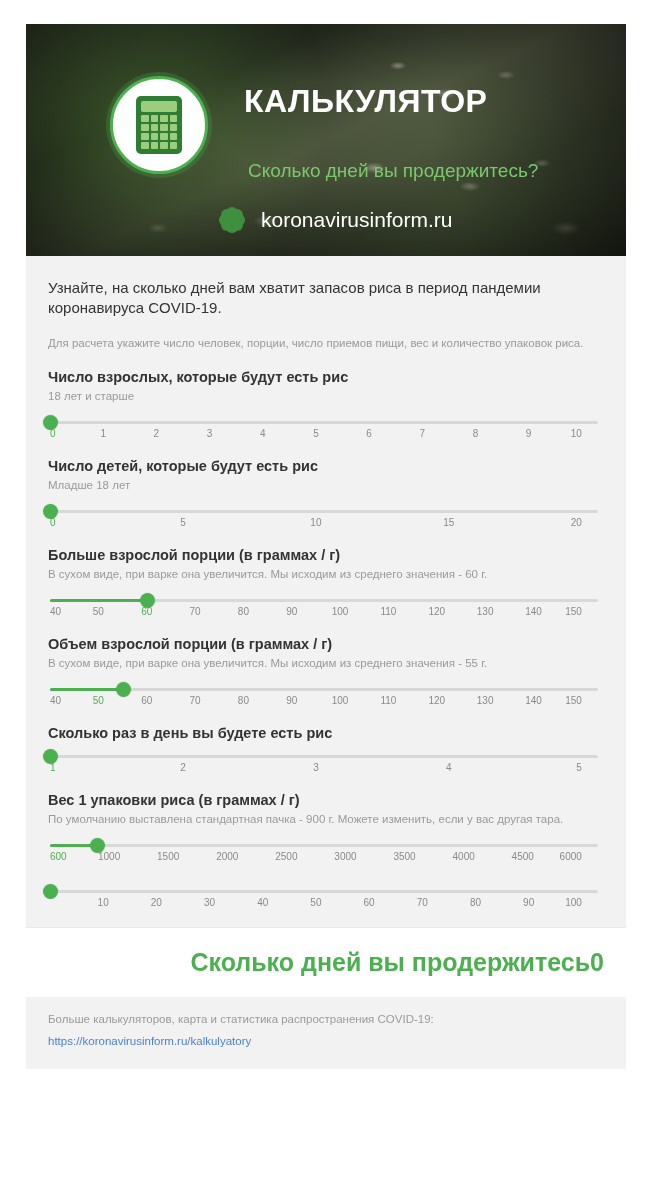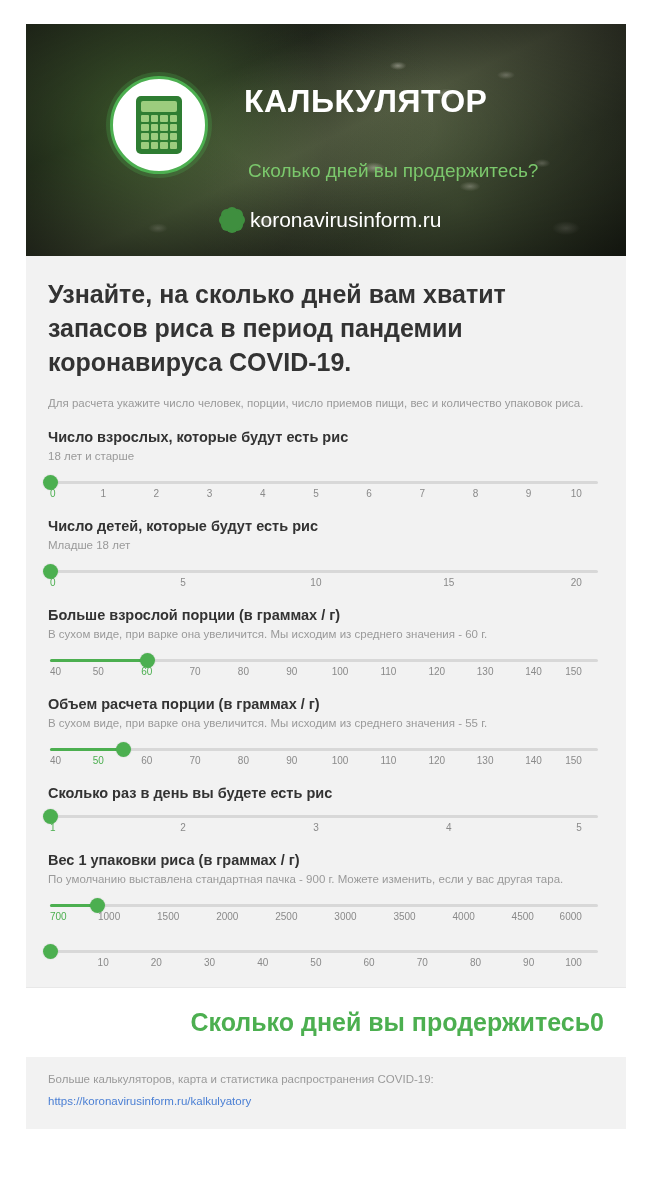--- a/index.html
+++ b/index.html
@@ -120,21 +120,21 @@
     top: 136px;
     font-size: 19px;
     color: #7bc86c;
   }
   .hero-domain {
     position: absolute;
     left: 195px;
     top: 184px;
     display: flex;
     align-items: center;
-    gap: 7px;
+    gap: 18px;
   }
   .virus-dot {
     width: 22px;
     height: 22px;
     border-radius: 50%;
     background: #3f8f3f;
     position: relative;
     box-shadow:
       0 -7px 0 -5px #3f8f3f,
       0 7px 0 -5px #3f8f3f,
@@ -148,22 +148,22 @@
   .domain-text {
     font-size: 21px;
     color: #ffffff;
   }
 
   
   .body-pad {
     padding: 22px 22px 0 22px;
   }
   .lede {
-    font-size: 25px;
-    font-weight: bold;
+    font-size: 15px;
+    font-weight: normal;
     color: #333333;
     line-height: 1.35;
     margin: 0 0 18px 0;
   }
   .hint-top {
     font-size: 11.5px;
     color: #9a9a9a;
     margin: 0 0 20px 0;
   }
 
@@ -380,21 +380,21 @@
                 <span class="tick" style="left: 52.3636%;">100</span>
                 <span class="tick" style="left: 61.0909%;">110</span>
                 <span class="tick" style="left: 69.8182%;">120</span>
                 <span class="tick" style="left: 78.5455%;">130</span>
                 <span class="tick" style="left: 87.2727%;">140</span>
                 <span class="tick last" style="left: 96%;">150</span>
               </div>
             </div>
           </div>
           <div class="field">
-            <div class="field-label">Объем расчета порции (в граммах / г)</div>
+            <div class="field-label">Объем взрослой порции (в граммах / г)</div>
             <div class="field-hint">В сухом виде, при варке она увеличится. Мы исходим из среднего значения - 55 г.</div>
             <div class="slider">
               <div class="track"></div>
               <div class="track-fill" style="width: 13.0909%;"></div>
               <div class="thumb" style="left: 13.0909%;"></div>
               <div class="ticks">
                 <span class="tick first" style="left: 0%;">40</span>
                 <span class="tick active" style="left: 8.72727%;">50</span>
                 <span class="tick" style="left: 17.4545%;">60</span>
                 <span class="tick" style="left: 26.1818%;">70</span>
@@ -425,21 +425,21 @@
             </div>
           </div>
           <div class="field">
             <div class="field-label">Вес 1 упаковки риса (в граммах / г)</div>
             <div class="field-hint">По умолчанию выставлена стандартная пачка - 900 г. Можете изменить, если у вас другая тара.</div>
             <div class="slider">
               <div class="track"></div>
               <div class="track-fill" style="width: 8.53333%;"></div>
               <div class="thumb" style="left: 8.53333%;"></div>
               <div class="ticks">
-                <span class="tick active first" style="left: 0%;">700</span>
+                <span class="tick active first" style="left: 0%;">600</span>
                 <span class="tick" style="left: 10.6667%;">1000</span>
                 <span class="tick" style="left: 21.3333%;">1500</span>
                 <span class="tick" style="left: 32%;">2000</span>
                 <span class="tick" style="left: 42.6667%;">2500</span>
                 <span class="tick" style="left: 53.3333%;">3000</span>
                 <span class="tick" style="left: 64%;">3500</span>
                 <span class="tick" style="left: 74.6667%;">4000</span>
                 <span class="tick" style="left: 85.3333%;">4500</span>
                 <span class="tick last" style="left: 96%;">6000</span>
               </div>

